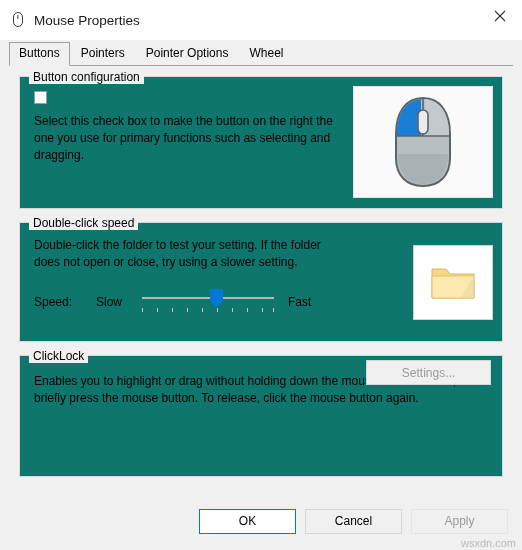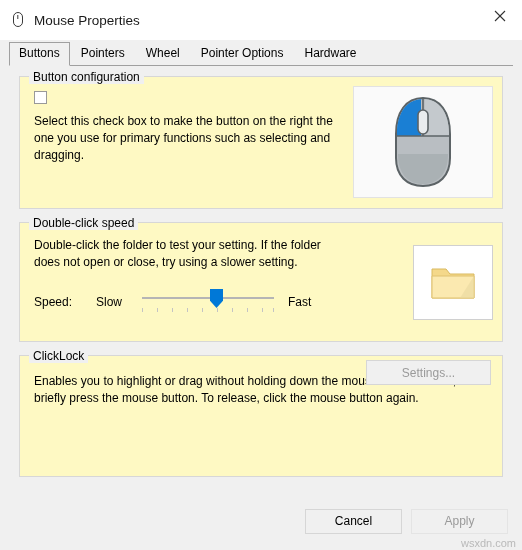--- a/index.html
+++ b/index.html
@@ -104,21 +104,21 @@
     border-top: 1px solid #a0a0a0;
     padding-top: 10px;
     height: 455px;
     box-sizing: border-box;
     position: relative;
   }
 
   
   .group {
     border: 1px solid #d7d7d7;
-    background: #fef9c3;
+    background: #0f766e;
     position: relative;
     margin: 0 10px 13px 10px;
     padding: 14px 14px 12px 14px;
     box-sizing: border-box;
   }
   .group > .legend {
     position: absolute;
     top: -7px;
     left: 9px;
     background: #f0f0f0;
@@ -325,23 +325,22 @@
     <svg width="12" height="12" viewBox="0 0 12 12" aria-hidden="true">
       <line x1="1" y1="1" x2="11" y2="11" stroke="#333" stroke-width="1.1"></line>
       <line x1="11" y1="1" x2="1" y2="11" stroke="#333" stroke-width="1.1"></line>
     </svg>
   </div>
 </div>
 
 <div class="tabstrip">
   <div class="tab active">Buttons</div>
   <div class="tab">Pointers</div>
+  <div class="tab">Pointer Options</div>
   <div class="tab">Wheel</div>
-  <div class="tab">Pointer Options</div>
-  <div class="tab">Hardware</div>
 </div>
 
 <div class="panel">
 
   <div class="group" id="group-button-config">
     <div class="legend">Button configuration</div>
 
     <div class="checkrow">
       <div class="checkbox"></div>
     </div>
@@ -408,17 +407,18 @@
 
 
     <div class="settings-btn">Settings...</div>
 
     <div class="desc clicklock-desc">Enables you to highlight or drag without holding down the mouse button. To set, briefly press the mouse button. To release, click the mouse button again.</div>
   </div>
 
 </div>
 
 <div class="buttonbar">
+  <div class="dlgbtn default">OK</div>
   <div class="dlgbtn">Cancel</div>
   <div class="dlgbtn disabled">Apply</div>
 </div>
 
 <div class="watermark">wsxdn.com</div>
 
 </body></html>

